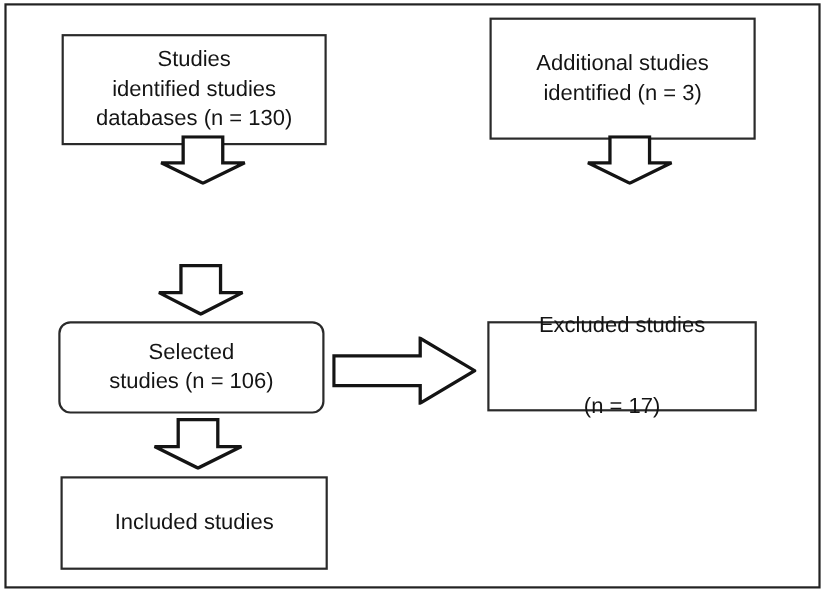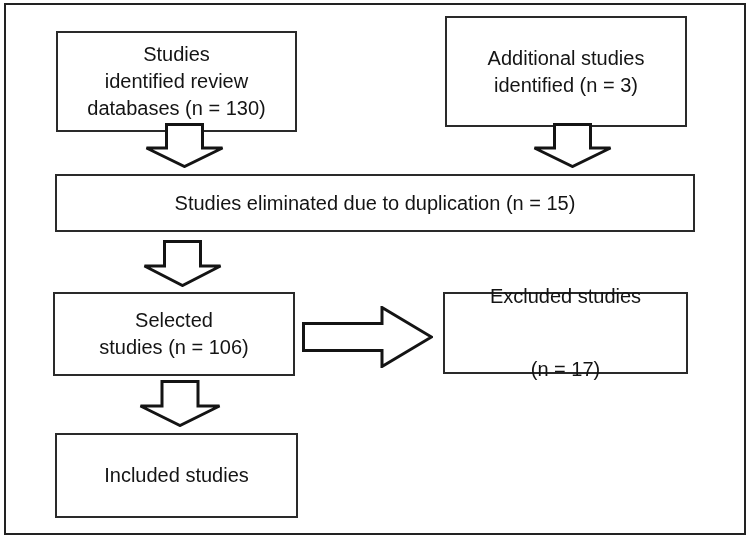--- a/index.html
+++ b/index.html
@@ -35,21 +35,21 @@
     align-items: center;
     justify-content: center;
     text-align: center;
     color: #141414;
     font-size: 20px;
     line-height: 27px;
   }
   .node-identified { left: 56px;  top: 31px;  width: 241px; height: 101px; }
   .node-additional { left: 445px; top: 16px;  width: 242px; height: 111px;  }
   .node-eliminated { left: 55px;  top: 174px; width: 640px; height: 58px;  }
-  .node-selected   { left: 53px;  top: 292px; width: 242px; height: 84px;  }
+  .node-selected   { left: 53px;  top: 292px; width: 242px; height: 84px; border-radius: 11px;  }
   .node-excluded   { left: 443px; top: 292px; width: 245px; height: 82px; gap: 46px;  }
   .node-included   { left: 55px;  top: 433px; width: 243px; height: 85px; gap: 26px;  }
   .arrow {
     position: absolute;
     display: block;
   }
   .arrow-a1 { left: 145px; top: 123px; }
   .arrow-a2 { left: 533px; top: 123px; }
   .arrow-a3 { left: 143px; top: 240px; }
   .arrow-a4 { left: 139px; top: 380px; }
@@ -62,40 +62,37 @@
   }
 </style>
 </head>
 <body>
 
 <div class="canvas">
   <div class="outer-frame"></div>
 
   <div class="node node-identified">
     <div>Studies</div>
-    <div>identified review</div>
+    <div>identified studies</div>
     <div>databases (n = 130)</div>
   </div>
 
   <div class="node node-additional">
     <div>Additional studies</div>
     <div>identified (n = 3)</div>
   </div>
 
   <svg class="arrow arrow-a1" width="79" height="45" viewBox="0 0 79 45" aria-hidden="true">
     <polygon points="21.5,1.5 57.5,1.5 57.5,25 77.5,25 39.5,43.5 1.5,25 21.5,25"></polygon>
   </svg>
 
   <svg class="arrow arrow-a2" width="79" height="45" viewBox="0 0 79 45" aria-hidden="true">
     <polygon points="21.5,1.5 57.5,1.5 57.5,25 77.5,25 39.5,43.5 1.5,25 21.5,25"></polygon>
   </svg>
 
-  <div class="node node-eliminated">
-    <div>Studies eliminated due to duplication (n = 15)</div>
-  </div>
 
   <svg class="arrow arrow-a3" width="79" height="47" viewBox="0 0 79 47" aria-hidden="true">
     <polygon points="21.5,1.5 57.5,1.5 57.5,26 77.5,26 39.5,45.5 1.5,26 21.5,26"></polygon>
   </svg>
 
   <div class="node node-selected">
     <div>Selected</div>
     <div>studies (n = 106)</div>
   </div>
 

